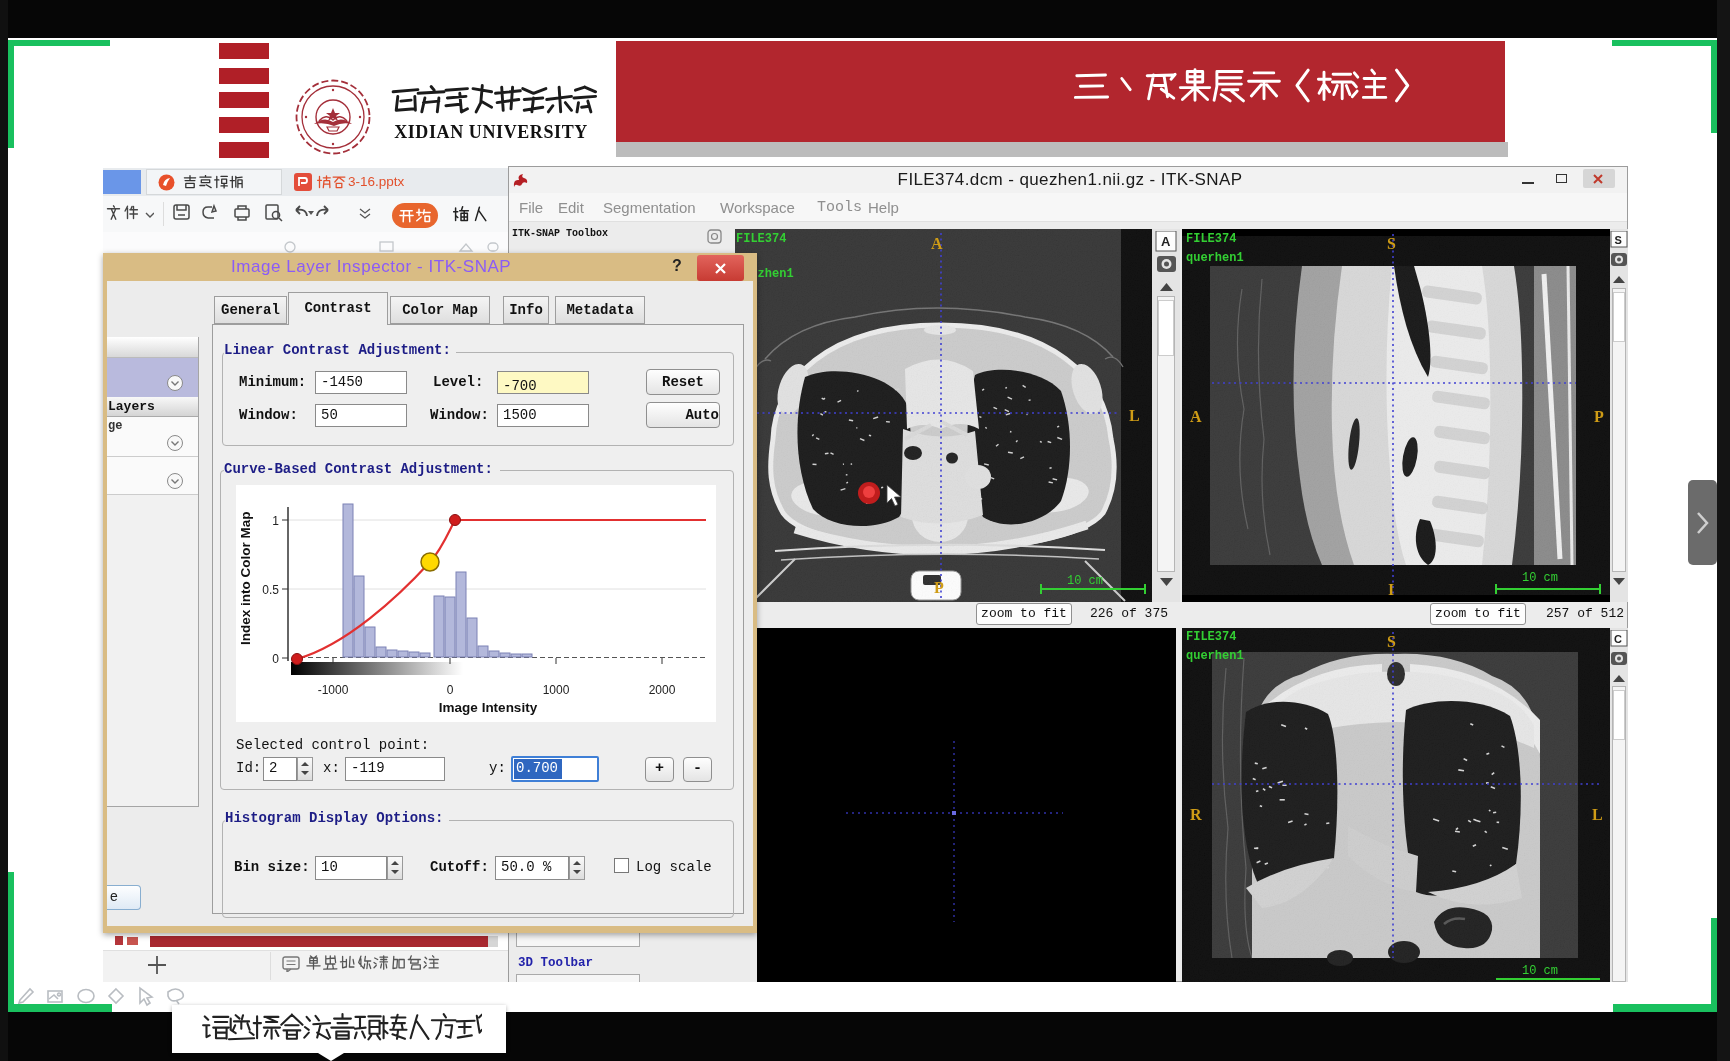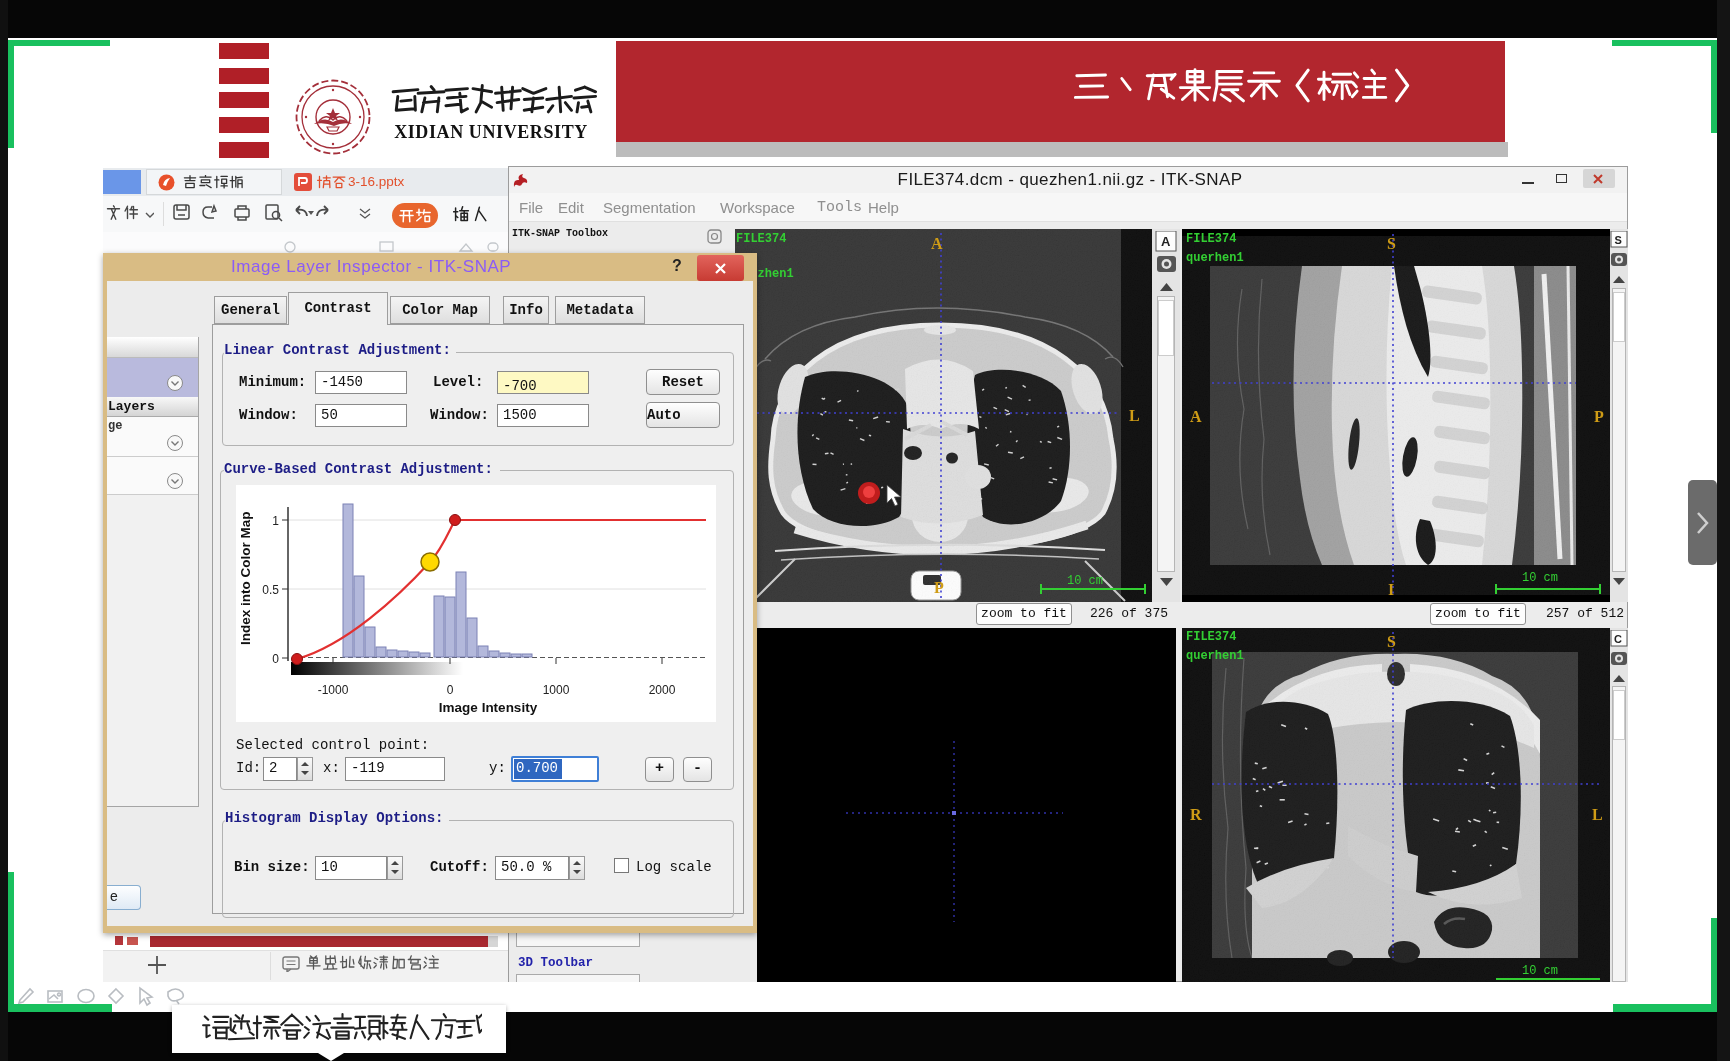--- a/index.html
+++ b/index.html
@@ -496,21 +496,21 @@
 <div class="a" style="left:224px;top:342px;width:232px;height:18px;background:#efefef;white-space:nowrap;font-family:'Liberation Mono',monospace;font-weight:bold;font-size:14px;color:#1d1d86">Linear Contrast Adjustment:</div>
 <div class="a" style="left:239px;top:374px;width:70px;height:17px;font-family:'Liberation Mono',monospace;font-weight:bold;font-size:14px;color:#111">Minimum:</div>
 <div class="a" style="left:315px;top:371px;width:92px;height:23px;background:#fff;border:1px solid #8a8a8a;font-family:'Liberation Mono',monospace;font-size:14px;color:#111;padding:2px 0 0 5px">-1450</div>
 <div class="a" style="left:433px;top:374px;width:70px;height:17px;font-family:'Liberation Mono',monospace;font-weight:bold;font-size:14px;color:#111">Level:</div>
 <div class="a" style="left:497px;top:371px;width:92px;height:23px;background:#fef9c3;border:1px solid #8a8a8a;font-family:'Liberation Mono',monospace;font-size:14px;color:#111;padding:6px 0 0 5px">-700</div>
 <div class="a" style="left:239px;top:407px;width:70px;height:17px;font-family:'Liberation Mono',monospace;font-weight:bold;font-size:14px;color:#111">Window:</div>
 <div class="a" style="left:315px;top:404px;width:92px;height:23px;background:#fff;border:1px solid #8a8a8a;font-family:'Liberation Mono',monospace;font-size:14px;color:#111;padding:2px 0 0 5px">50</div>
 <div class="a" style="left:430px;top:407px;width:70px;height:17px;font-family:'Liberation Mono',monospace;font-weight:bold;font-size:14px;color:#111">Window:</div>
 <div class="a" style="left:497px;top:404px;width:92px;height:23px;background:#fff;border:1px solid #8a8a8a;font-family:'Liberation Mono',monospace;font-size:14px;color:#111;padding:2px 0 8px 5px">1500</div>
 <div class="a" style="left:646px;top:369px;width:74px;height:26px;background:linear-gradient(#fefefe,#e4e4e4);border:1px solid #8f8f8f;border-radius:4px;font-family:'Liberation Mono',monospace;font-weight:bold;font-size:14px;color:#111;text-align:center;line-height:24px">Reset</div>
-<div class="a" style="left:646px;top:402px;width:74px;height:26px;background:linear-gradient(#fefefe,#e4e4e4);border:1px solid #8f8f8f;border-radius:4px;font-family:'Liberation Mono',monospace;font-weight:bold;font-size:14px;color:#111;text-align:left;line-height:24px">Auto</div>
+<div class="a" style="left:646px;top:402px;width:74px;height:26px;background:linear-gradient(#fefefe,#e4e4e4);border:1px solid #8f8f8f;border-radius:4px;font-family:'Liberation Mono',monospace;font-weight:bold;font-size:14px;color:#111;text-align:right;line-height:24px">Auto</div>
 <div class="a" style="left:220px;top:470px;width:514px;height:320px;border:1px solid #b2b2b2;border-radius:4px"></div>
 <div class="a" style="left:224px;top:461px;width:276px;height:18px;background:#efefef;white-space:nowrap;font-family:'Liberation Mono',monospace;font-weight:bold;font-size:14px;color:#1d1d86">Curve-Based Contrast Adjustment:</div>
 <svg class="a" style="left:236px;top:485px" width="480" height="237">
     <rect x="0" y="0" width="480" height="237" fill="#fff" stroke="#8f8f8f" stroke-width="2"></rect>
     <rect x="0" y="0" width="480" height="237" fill="#fff"></rect>
     <g stroke="#e0e0e0">
       <line x1="52" y1="35" x2="470" y2="35"></line>
       <line x1="52" y1="104" x2="470" y2="104"></line>
     </g>
     <line x1="52" y1="22" x2="52" y2="176" stroke="#333" stroke-width="1.5"></line>

